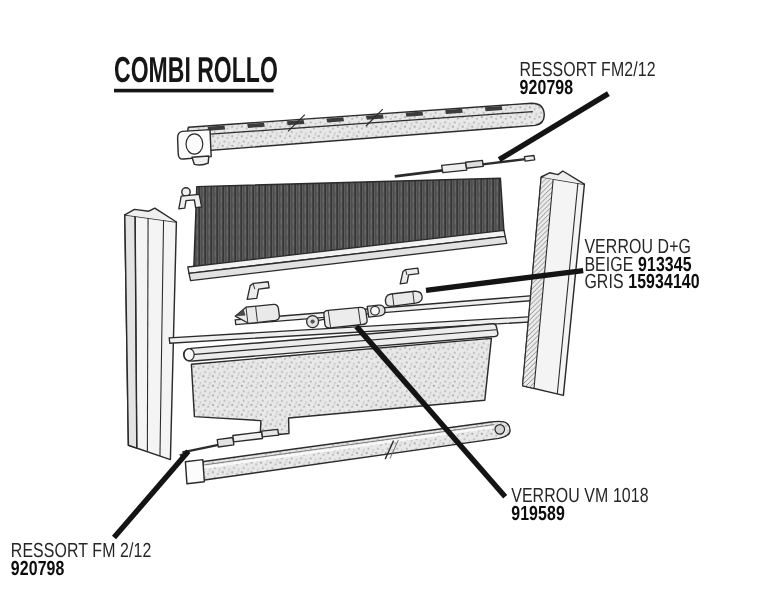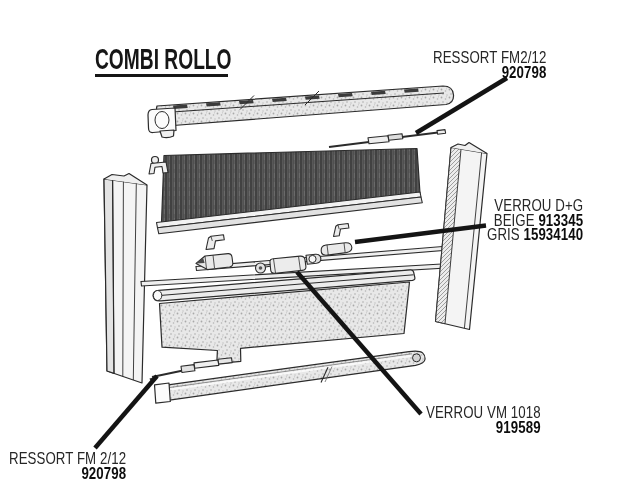--- a/index.html
+++ b/index.html
@@ -1,20 +1,20 @@
 <!DOCTYPE html>
 <html><head>
 <meta charset="utf-8">
 <style>
   html,body { margin:0; padding:0; }
   body {
     width:641px; height:498px; position:relative; overflow:hidden;
     background:#ffffff; font-family:"Liberation Sans", sans-serif;
   }
-  .stage { position:absolute; inset:0;text-align:right; }
+  .stage { position:absolute; inset:0; }
   svg.diagram { position:absolute; left:0; top:0; }
   .title {
     position:absolute; left:95px; top:44px;
     font-weight:bold; font-size:30px; line-height:30px; color:#161616;
     transform:scaleX(0.64); transform-origin:left top; white-space:nowrap;
   }
   .title-underline {
     position:absolute; left:95px; top:74px; width:133px; height:3px; background:#161616;
   }
   .label {

